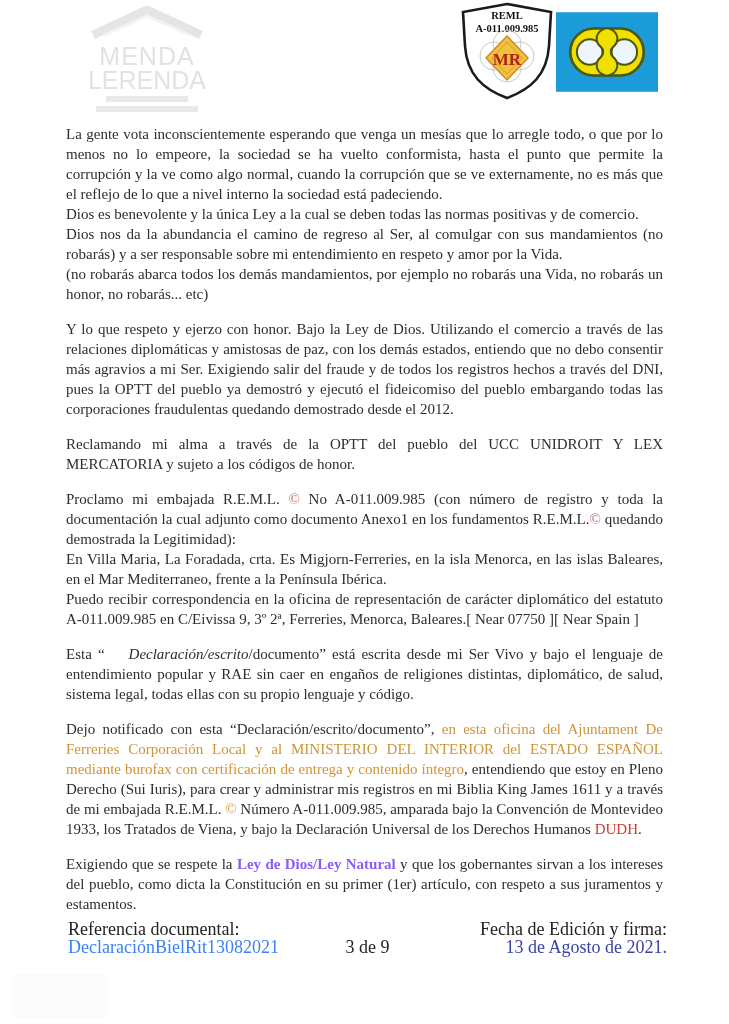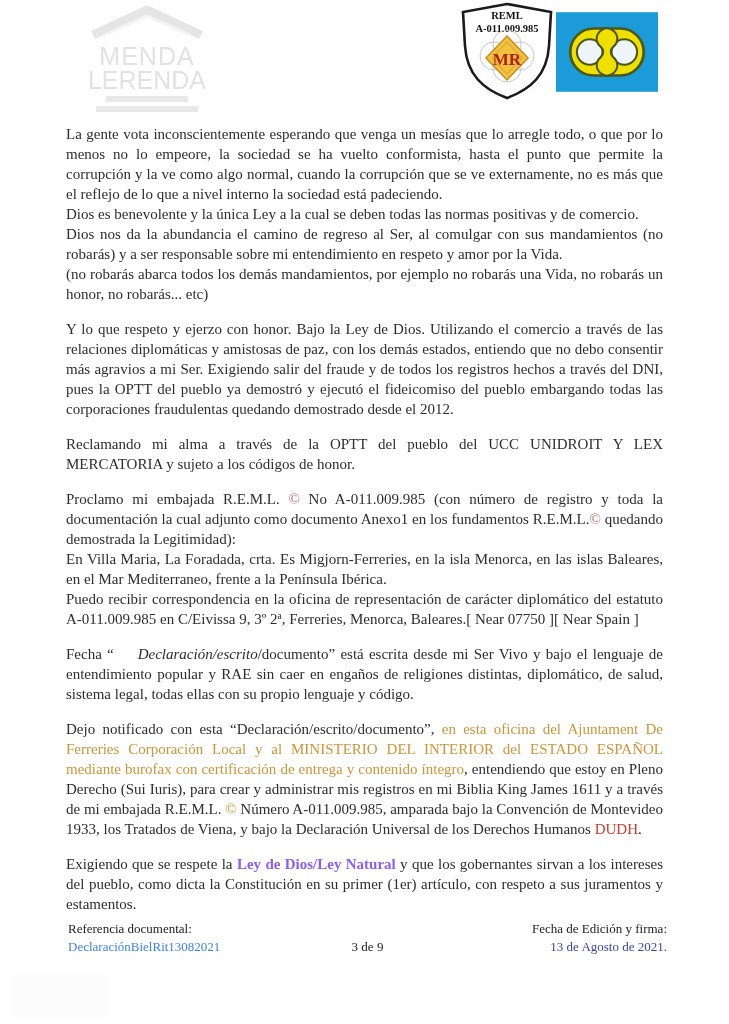--- a/index.html
+++ b/index.html
@@ -28,21 +28,21 @@
   .it{font-style:italic;margin-left:24px;}
   .orange{color:#cf9437;}
   .red{color:#d03a30;}
   .blue{color:#8b5cf6;font-weight:bold;}
   .copy-red{color:#c76e6e;}
   .copy-orange{color:#d9a33c;}
   
   .footer{
     position:absolute;left:68px;right:62px;top:920px;
     display:flex;align-items:flex-end;
-    font-size:13px;line-height:18px;color:#222222;
+    font-size:18px;line-height:18px;color:#222222;
   }
   .footer .col{flex:1;}
   .footer .center{flex:0 0 auto;padding-top:18px;}
   .footer .right{text-align:right;}
   .ref-value{color:#3b82f6;}
   .date-value{color:#3a43a8;}
   .faint-mark{
     position:absolute;left:12px;bottom:6px;width:96px;height:44px;
     background:#fbfbfb;border-radius:4px;
   }
@@ -97,21 +97,21 @@
     <p>(no robarás abarca todos los demás mandamientos, por ejemplo no robarás una Vida, no robarás un honor, no robarás... etc)</p>
 
     <p class="gap">Y lo que respeto y ejerzo con honor. Bajo la Ley de Dios. Utilizando el comercio a través de las relaciones diplomáticas y amistosas de paz, con los demás estados, entiendo que no debo consentir más agravios a mi Ser. Exigiendo salir del fraude y de todos los registros hechos a través del DNI, pues la OPTT del pueblo ya demostró y ejecutó el fideicomiso del pueblo embargando todas las corporaciones fraudulentas quedando demostrado desde el 2012.</p>
 
     <p class="gap">Reclamando mi alma a través de la OPTT del pueblo del UCC UNIDROIT Y LEX MERCATORIA y sujeto a los códigos de honor.</p>
 
     <p class="gap"><span>Proclamo mi embajada R.E.M.L. </span><span class="copy-red">©</span><span> No A-011.009.985 (con número de registro y toda la documentación la cual adjunto como documento Anexo1 en los fundamentos R.E.M.L.</span><span class="copy-red">©</span><span> quedando demostrada la Legitimidad):</span></p>
     <p>En Villa Maria, La Foradada, crta. Es Migjorn-Ferreries, en la isla Menorca, en las islas Baleares, en el Mar Mediterraneo, frente a la Península Ibérica.</p>
     <p>Puedo recibir correspondencia en la oficina de representación de carácter diplomático del estatuto A-011.009.985 en C/Eivissa 9, 3º 2ª, Ferreries, Menorca, Baleares.[ Near 07750 ][ Near Spain ]</p>
 
-    <p class="gap"><span>Fecha “</span><span class="it">Declaración/escrito</span><span>/documento” está escrita desde mi Ser Vivo y bajo el lenguaje de entendimiento popular y RAE sin caer en engaños de religiones distintas, diplomático, de salud, sistema legal, todas ellas con su propio lenguaje y código.</span></p>
+    <p class="gap"><span>Esta “</span><span class="it">Declaración/escrito</span><span>/documento” está escrita desde mi Ser Vivo y bajo el lenguaje de entendimiento popular y RAE sin caer en engaños de religiones distintas, diplomático, de salud, sistema legal, todas ellas con su propio lenguaje y código.</span></p>
 
 
     <p class="gap"><span>Dejo notificado con esta “Declaración/escrito/documento”, </span><span class="orange">en esta oficina del Ajuntament De Ferreries Corporación Local y al MINISTERIO DEL INTERIOR del ESTADO ESPAÑOL mediante burofax con certificación de entrega y contenido íntegro</span><span>, entendiendo que estoy en Pleno Derecho (Sui Iuris), para crear y administrar mis registros en mi Biblia King James 1611 y a través de mi embajada R.E.M.L. </span><span class="copy-orange">©</span><span> Número A-011.009.985, amparada bajo la Convención de Montevideo 1933, los Tratados de Viena, y bajo la Declaración Universal de los Derechos Humanos </span><span class="red">DUDH</span><span>.</span></p>
 
     <p class="gap"><span>Exigiendo que se respete la </span><span class="blue">Ley de Dios/Ley Natural</span><span> y que los gobernantes sirvan a los intereses del pueblo, como dicta la Constitución en su primer (1er) artículo, con respeto a sus juramentos y estamentos.</span></p>
   </div>
 
   <div class="footer">
     <div class="col">
       <div>Referencia documental:</div>

